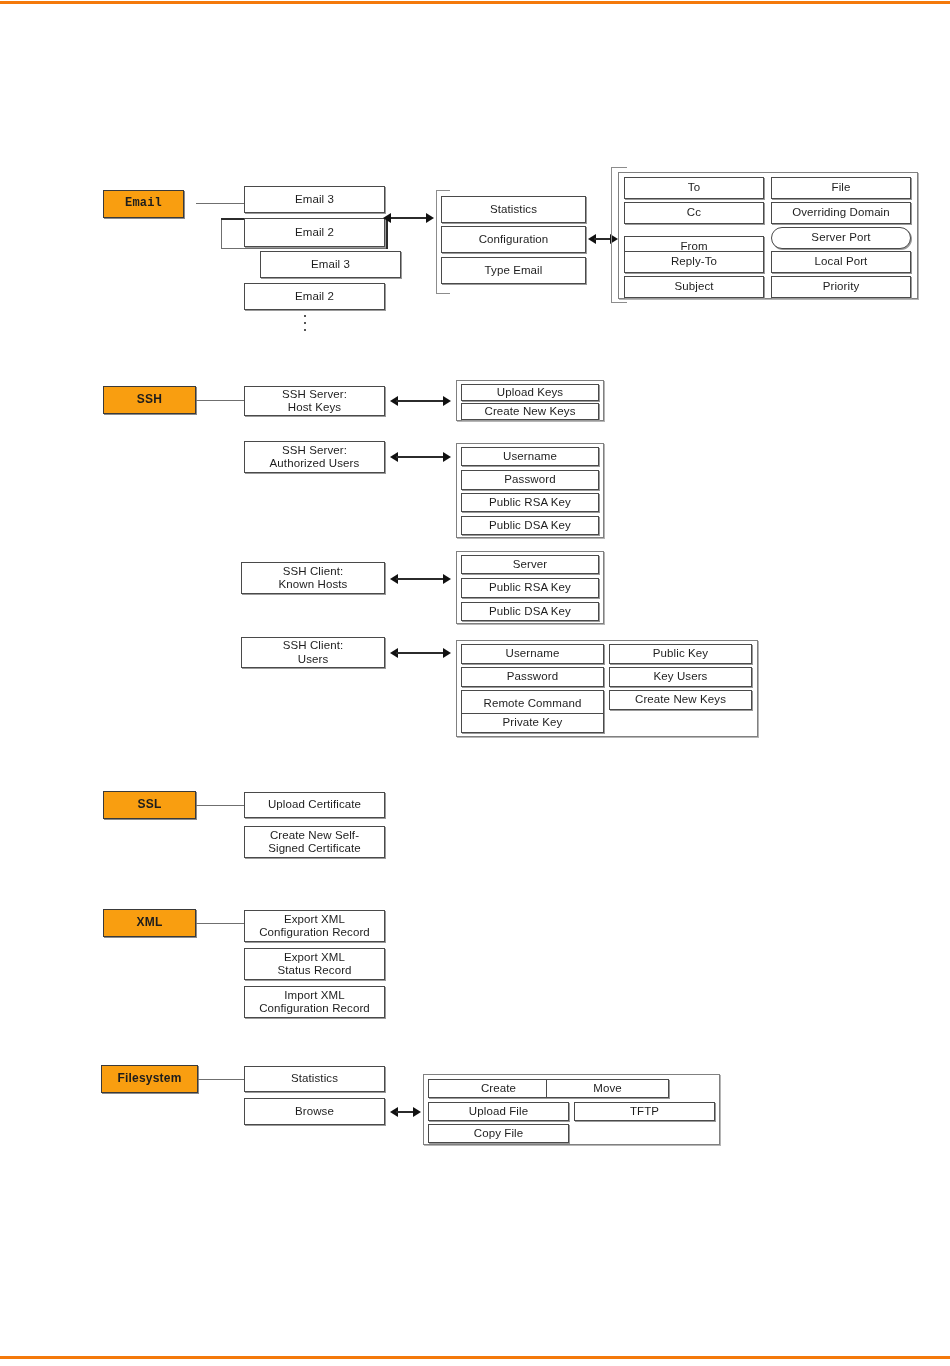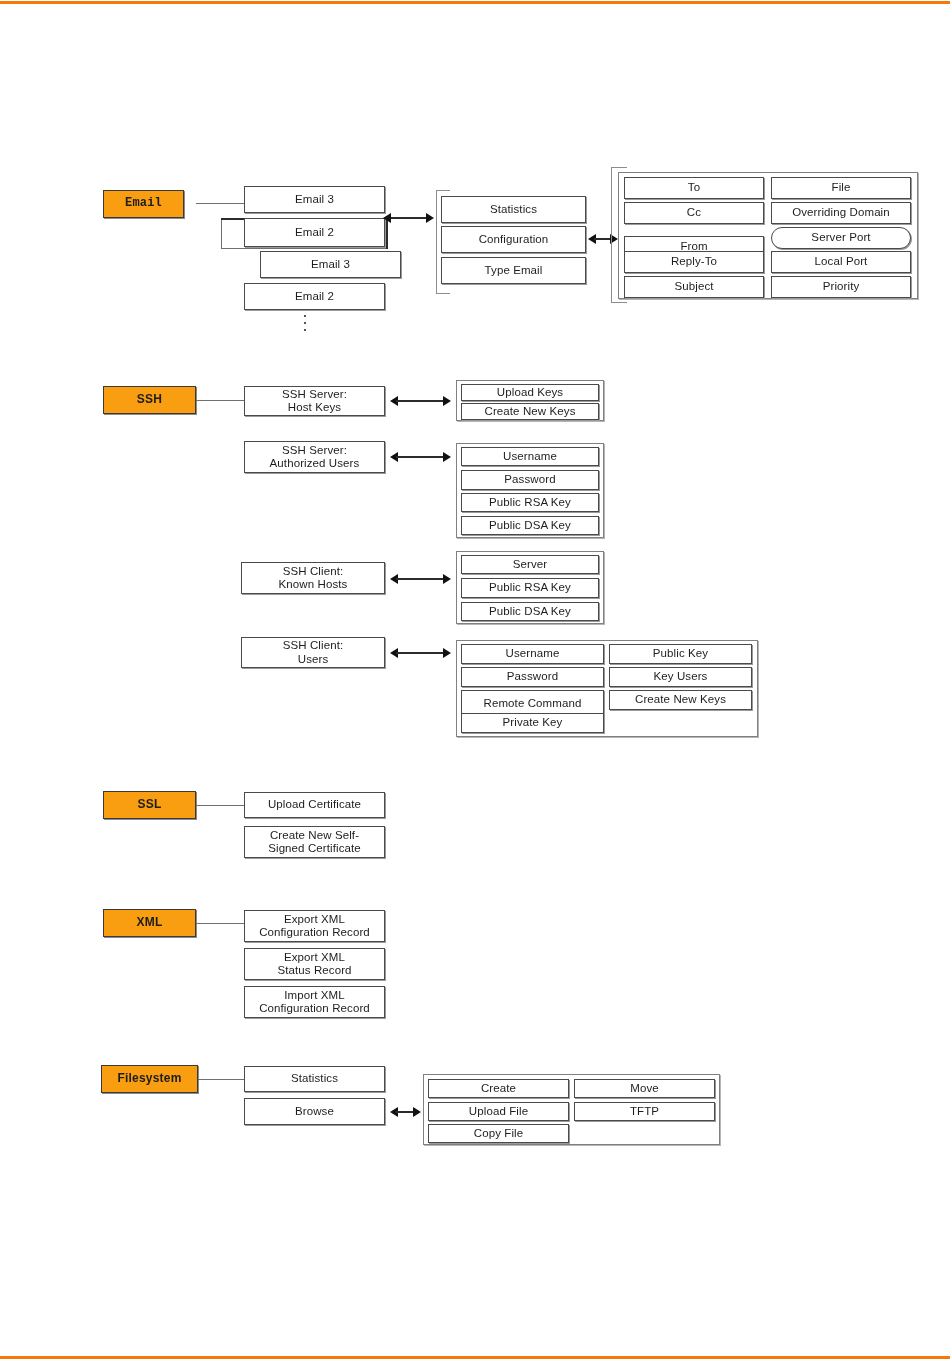--- a/index.html
+++ b/index.html
@@ -351,20 +351,20 @@
   <div class="group-box" style="left:423px; top:1074px; width:297px; height:71px;"></div>
   <div class="node" style="left:428px; top:1079px; width:141px; height:19px;">
     <span class="lbl">Create</span>
   </div>
   <div class="node" style="left:428px; top:1102px; width:141px; height:19px;">
     <span class="lbl">Upload File</span>
   </div>
   <div class="node" style="left:428px; top:1124px; width:141px; height:19px;">
     <span class="lbl">Copy File</span>
   </div>
-  <div class="node" style="left:574px; top:1079px; width:141px; height:19px;">
+  <div class="node" style="left:546px; top:1079px; width:123px; height:19px;">
     <span class="lbl">Move</span>
   </div>
   <div class="node" style="left:574px; top:1102px; width:141px; height:19px;">
     <span class="lbl">TFTP</span>
   </div>
 
 </div>
 
 </body></html>

